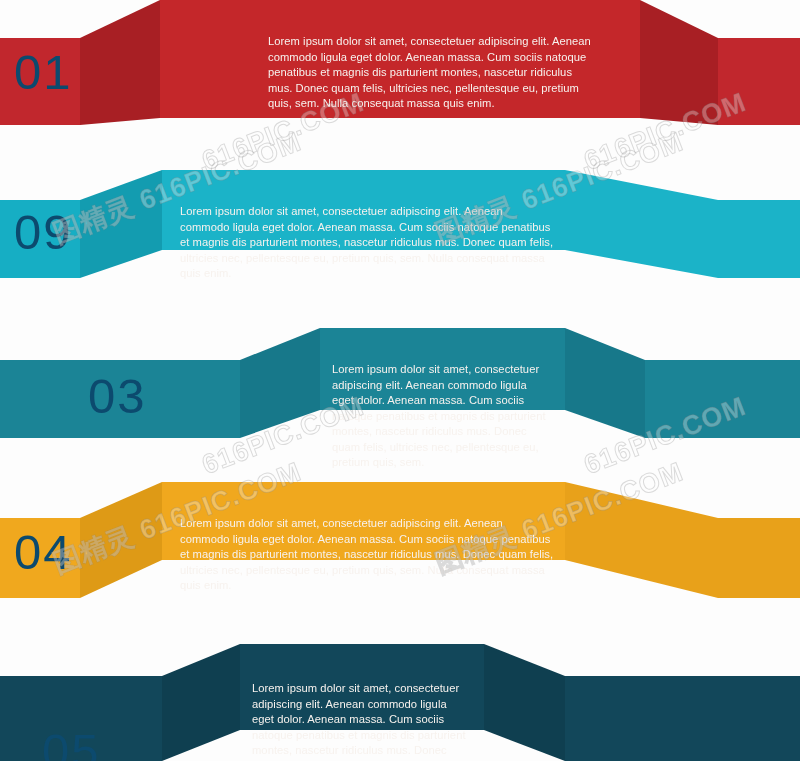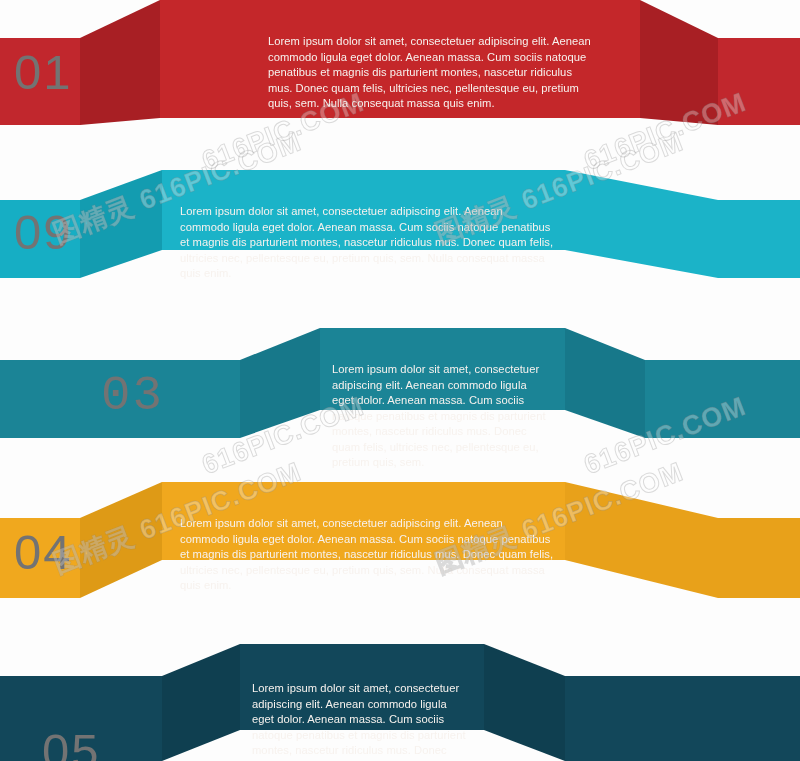--- a/index.html
+++ b/index.html
@@ -51,21 +51,21 @@
   }
   .ribbon svg {
     display: block;
     width: 800px;
   }
 
   
   .num {
     position: absolute;
     z-index: 12;
-    color: #737373;
+    color: #0c4a6e;
     font-family: "Liberation Sans", sans-serif;
     font-weight: 300;
     font-size: 49px;
     line-height: 1;
     letter-spacing: 2px;
     user-select: none;
   }
 
   
   .copy {
@@ -122,21 +122,21 @@
     <div class="shape">
       <svg viewBox="0 0 800 160" width="800" height="160" xmlns="http://www.w3.org/2000/svg">
         <polygon points="0,50 80,50 80,128 0,128" fill="#1B8496"></polygon>
         <polygon points="80,50 240,50 240,128 80,128" fill="#1B8496"></polygon>
         <polygon points="240,50 320,18 320,100 240,128" fill="#17788A"></polygon>
         <polygon points="320,18 565,18 565,100 320,100" fill="#1B8496"></polygon>
         <polygon points="565,18 645,50 645,128 565,100" fill="#17788A"></polygon>
         <polygon points="645,50 800,50 800,128 645,128" fill="#1B8496"></polygon>
       </svg>
     </div>
-    <div class="num" style="left:101px;top:62px;font-family:Liberation Mono, monospace;">03</div>
+    <div class="num" style="left:88px;top:62px;">03</div>
     <div class="copy" style="left:332px;top:24px;width:218px;">Lorem ipsum dolor sit amet, consectetuer adipiscing elit. Aenean commodo ligula eget dolor. Aenean massa. Cum sociis natoque penatibus et magnis dis parturient montes, nascetur ridiculus mus. Donec quam felis, ultricies nec, pellentesque eu, pretium quis, sem.</div>
   </div>
 
   <div class="ribbon" id="r4" style="top:460px;height:160px;">
     <div class="shape">
       <svg viewBox="0 0 800 160" width="800" height="160" xmlns="http://www.w3.org/2000/svg">
         <polygon points="0,58 80,58 80,138 0,138" fill="#F0A81E"></polygon>
         <polygon points="80,58 162,22 162,100 80,138" fill="#DE9A16"></polygon>
         <polygon points="162,22 565,22 565,100 162,100" fill="#F0A81E"></polygon>
         <polygon points="565,22 718,58 718,138 565,100" fill="#E8A11A"></polygon>

